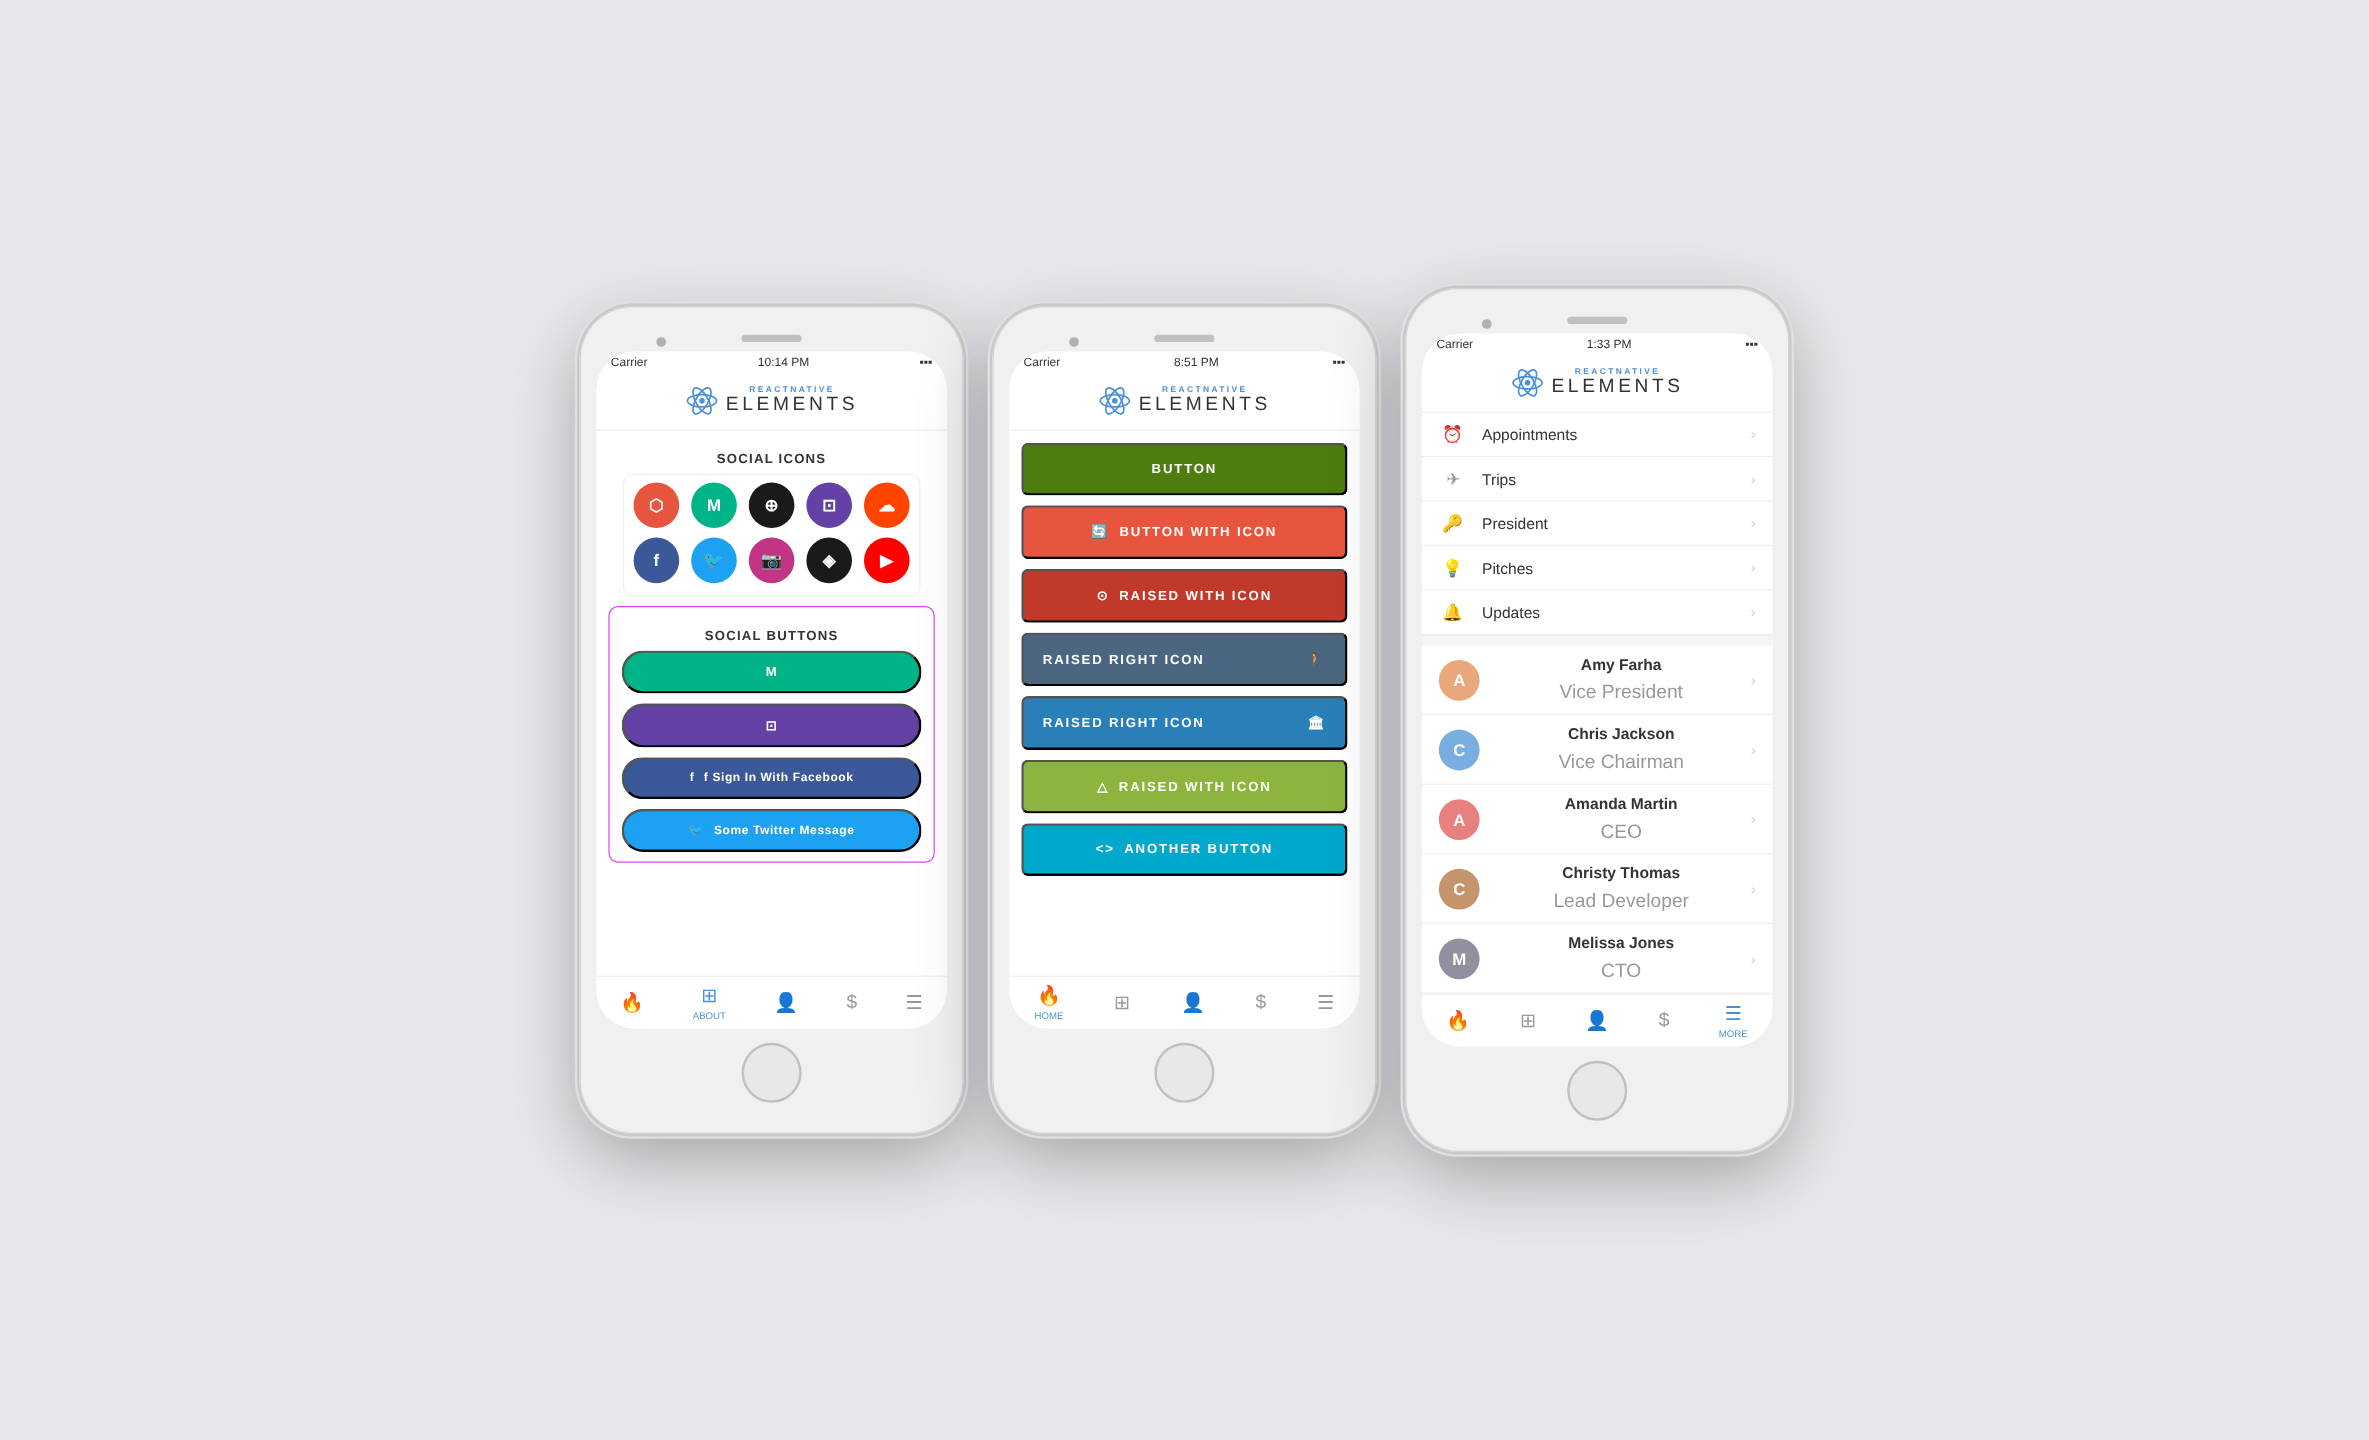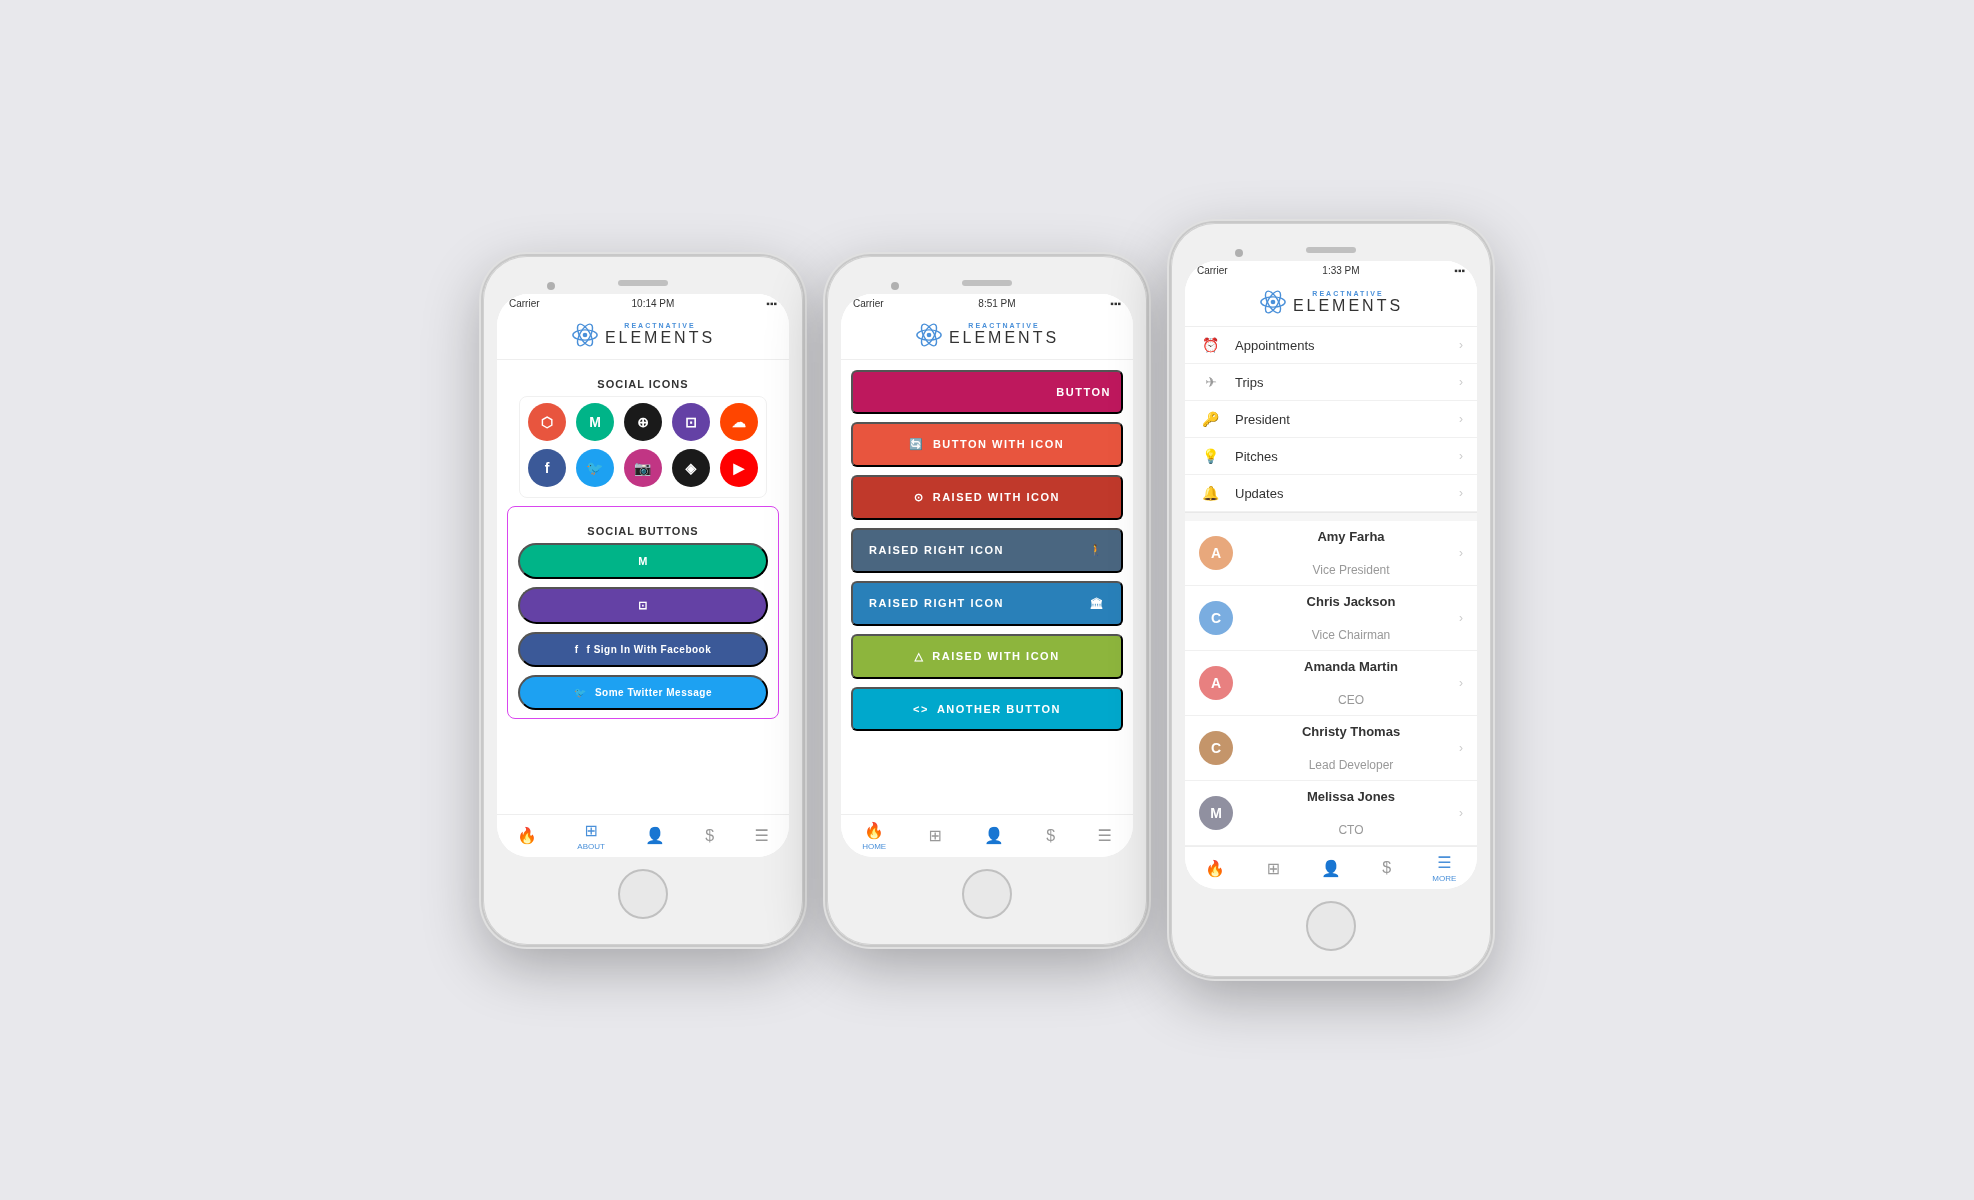--- a/index.html
+++ b/index.html
@@ -266,21 +266,21 @@
       background: #ccc;
       display: flex;
       align-items: center;
       justify-content: center;
       font-size: 14px;
       color: white;
       font-weight: 600;
     }
     .contact-info { flex: 1; text-align: center; }
     .contact-name { font-size: 13px; font-weight: 600; color: #333; }
-    .contact-title { font-size: 12px; color: #999; margin-top: 19px; }
+    .contact-title { font-size: 16px; color: #999; margin-top: 8px; }
 
     
     .logo-wrapper {
       display: flex;
       align-items: center;
       gap: 6px;
     }
     .atom-icon {
       width: 28px;
       height: 28px;
@@ -411,21 +411,21 @@
               <circle cx="15" cy="15" r="2.5" fill="#4a90d9"></circle>
             </svg>
             <div class="app-logo">
               <div class="app-logo-top">REACTNATIVE</div>
               <div class="app-logo-bottom">ELEMENTS</div>
             </div>
           </div>
         </div>
 
         <div class="buttons-screen">
-          <button class="btn-item" style="background:#be185d;justify-content:flex-end;">
+          <button class="btn-item" style="background:#4d7c0f;">
             <span>BUTTON</span>
           </button>
           <button class="btn-item" style="background:#e8553e;">
             <span>🔄</span>
             <span>BUTTON WITH ICON</span>
           </button>
           <button class="btn-item" style="background:#c0392b;">
             <span>⊙</span>
             <span>RAISED WITH ICON</span>
           </button>

